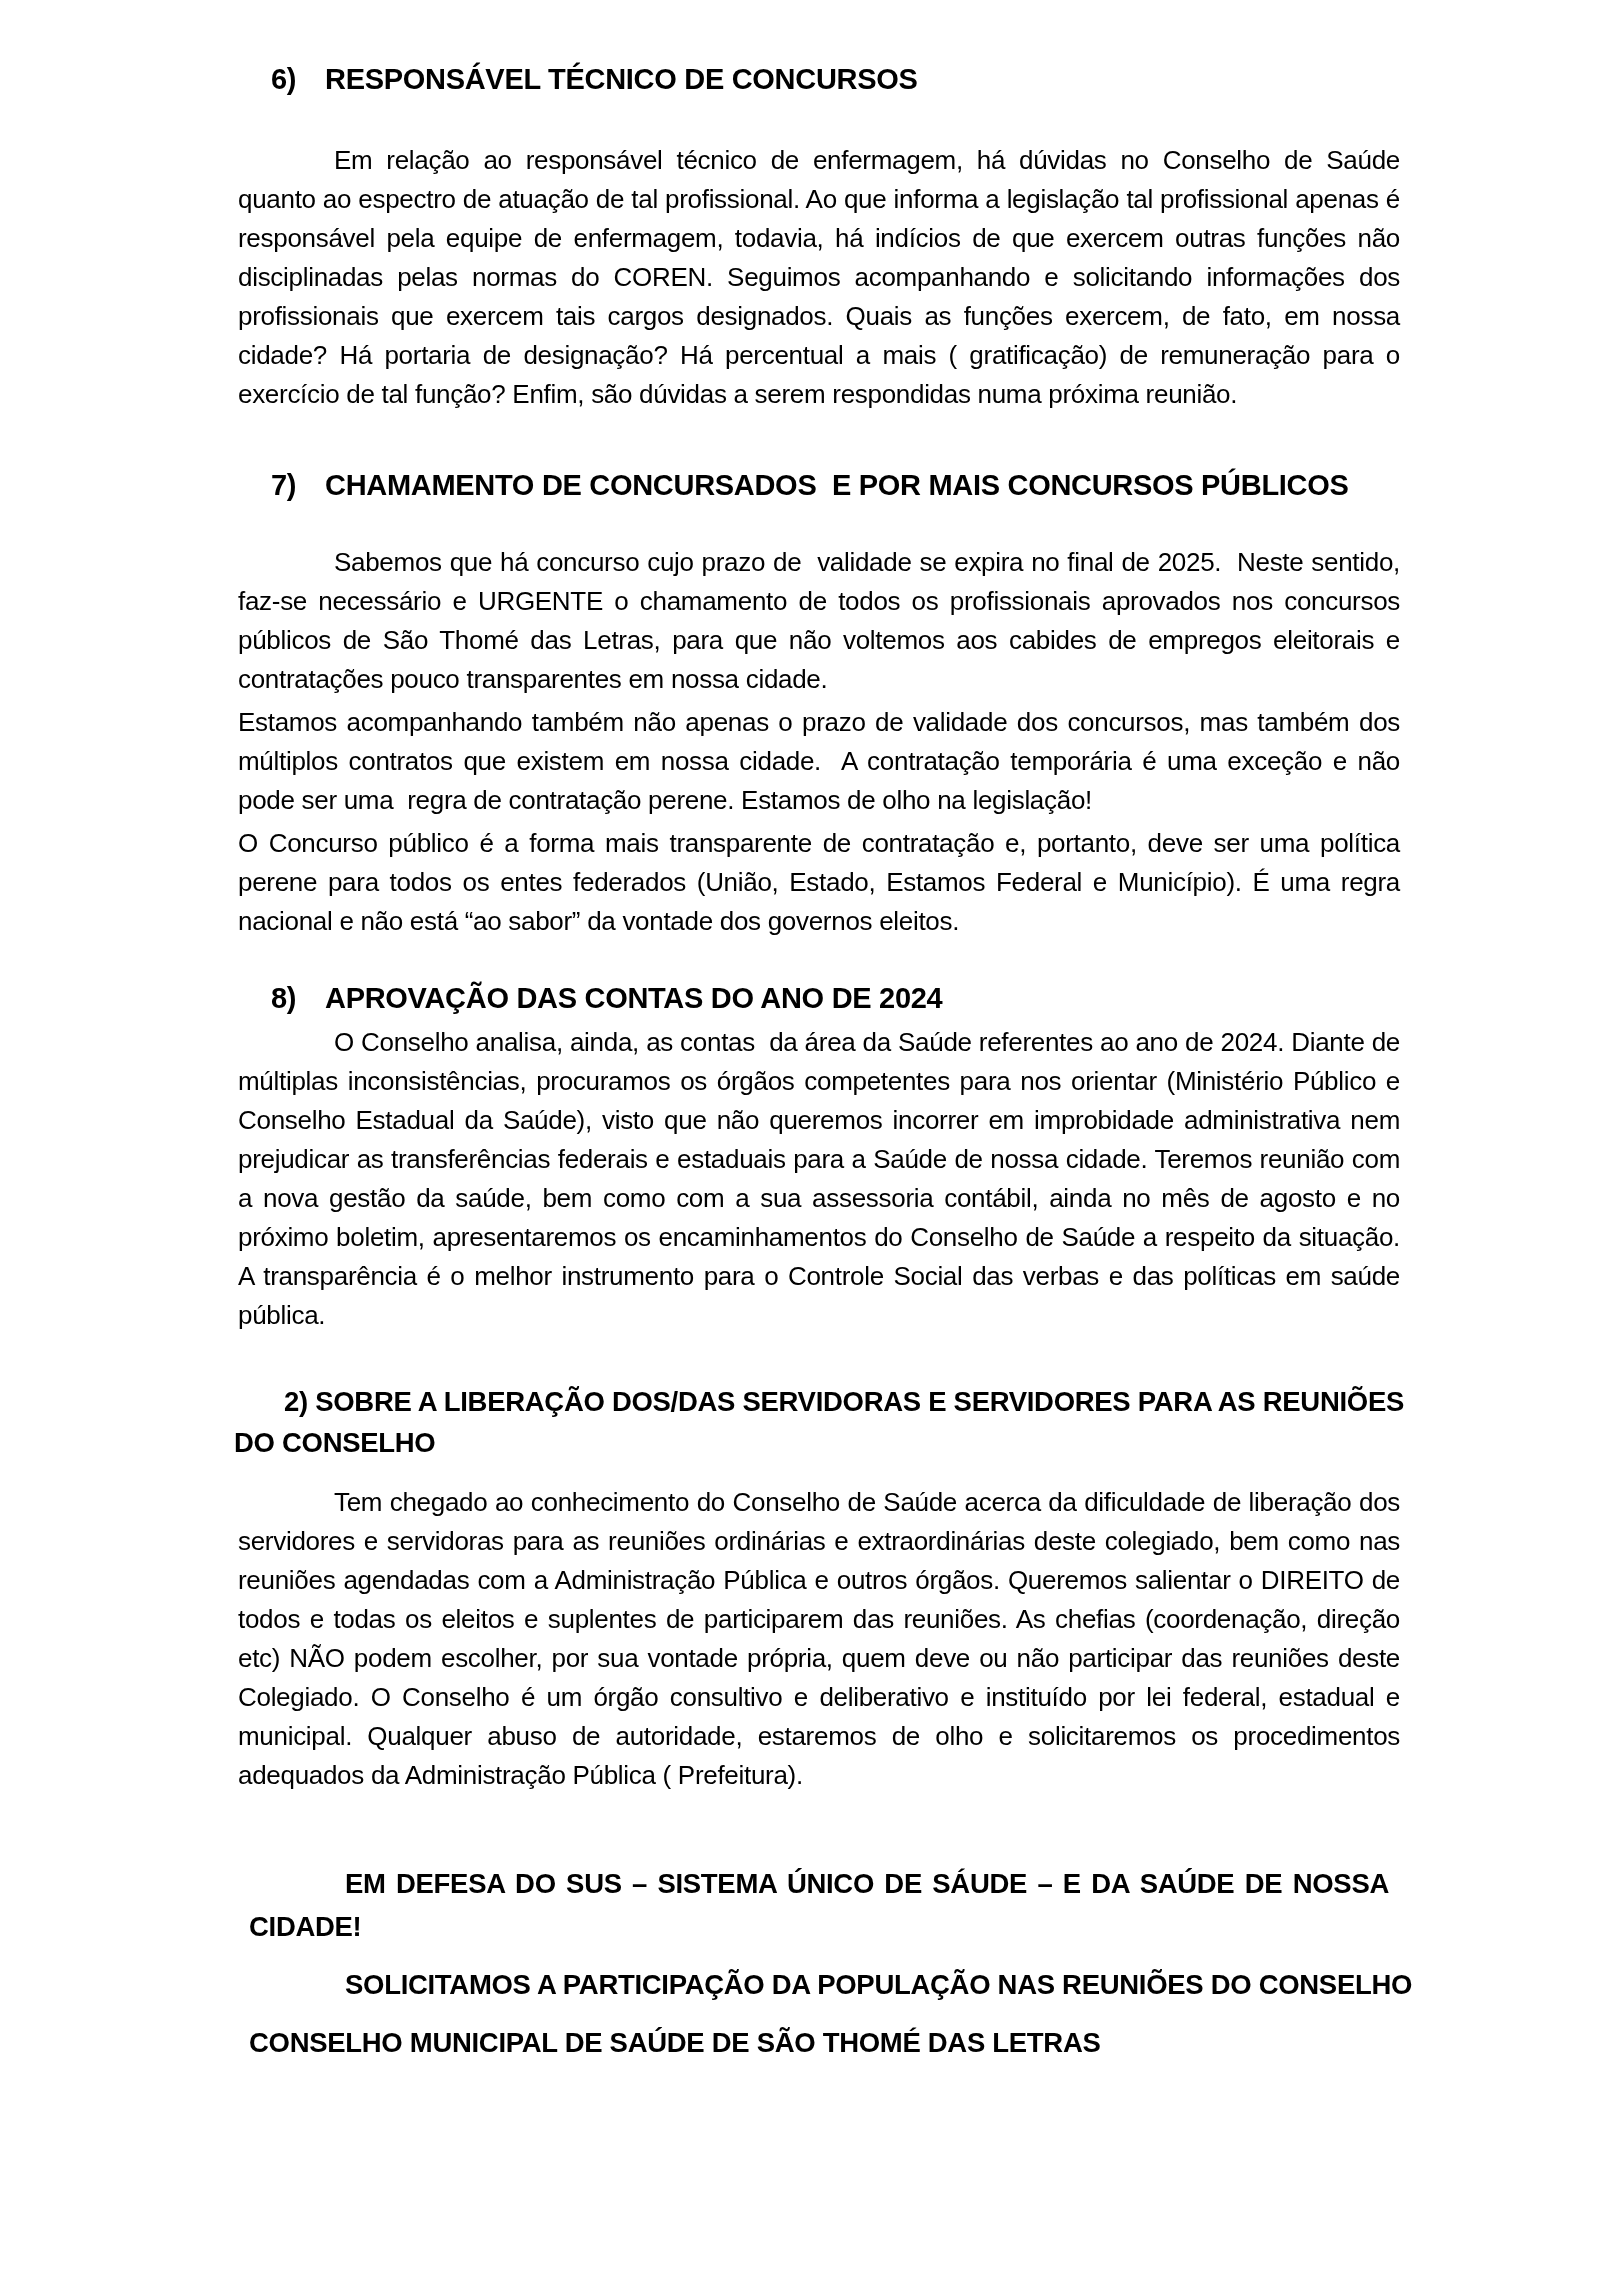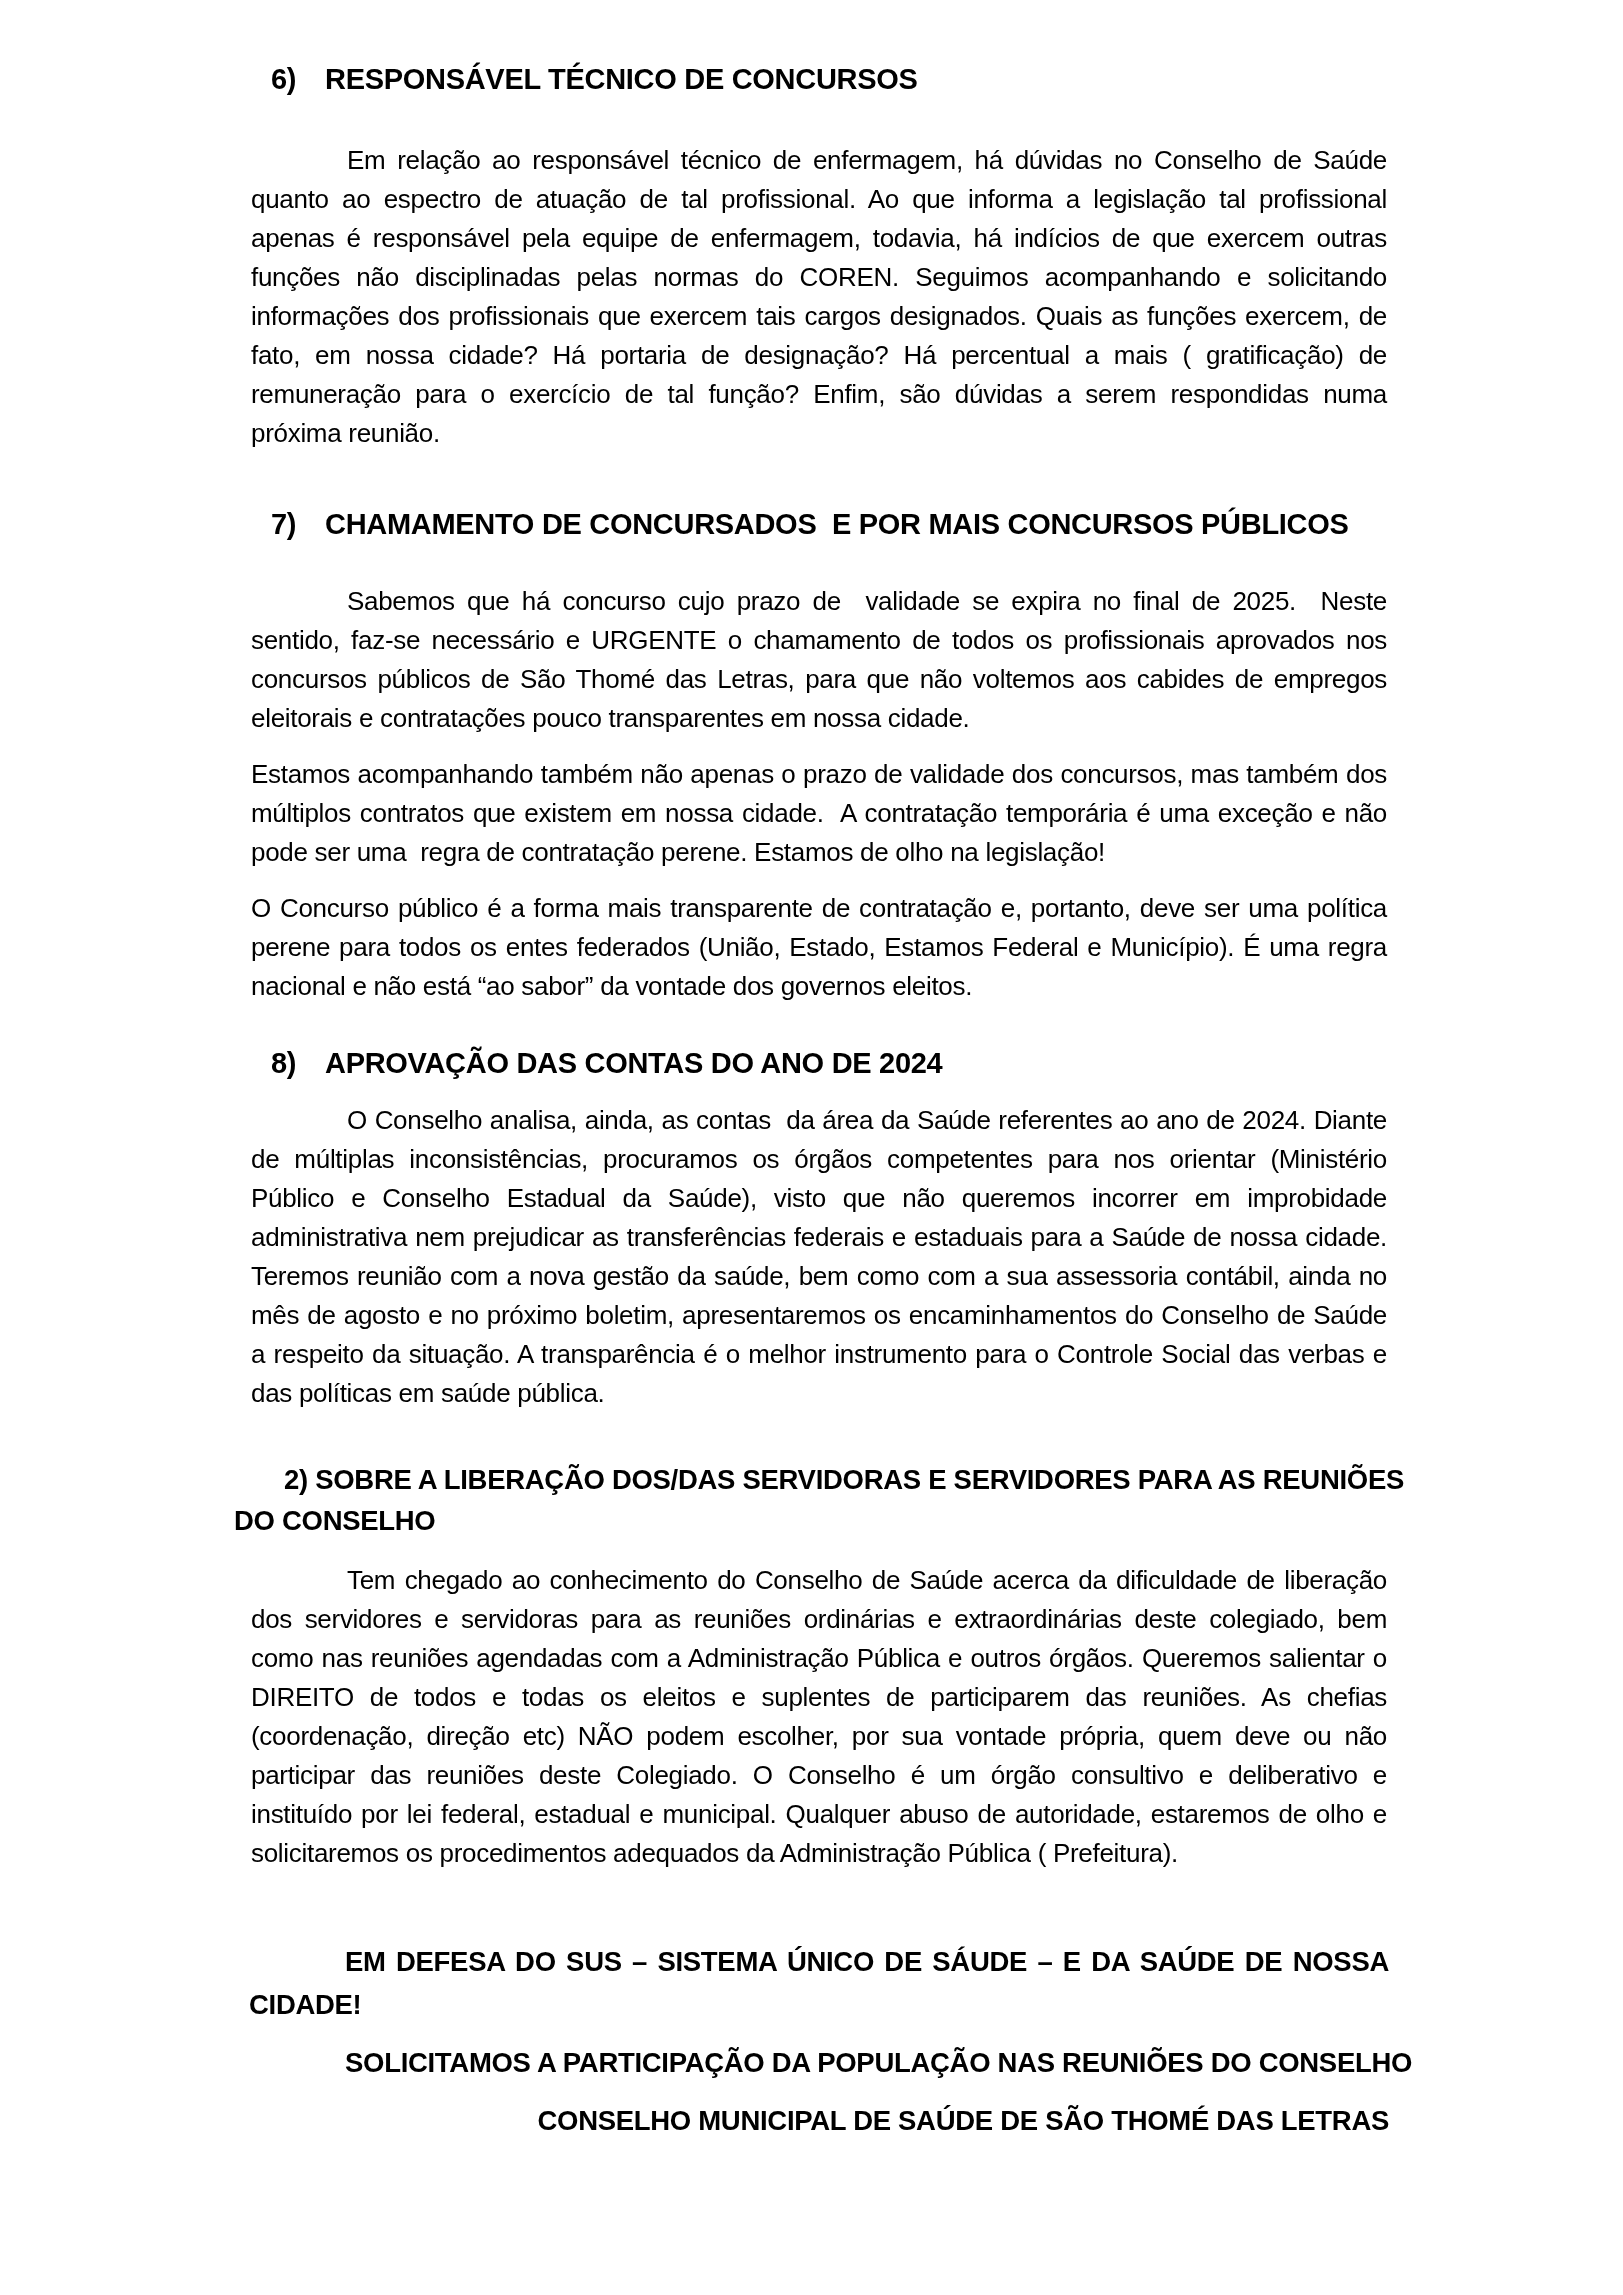--- a/index.html
+++ b/index.html
@@ -15,21 +15,21 @@
     margin: 0 auto;
     background: #ffffff;
     color: #000000;
     font-family: "Liberation Sans", "DejaVu Sans", sans-serif;
     box-sizing: border-box;
     padding: 39px 219px 0 234px;
     overflow: hidden;
   }
   
   .para {
-    margin: 17px;
+    margin: 4px;
     font-size: 26px;
     line-height: 39px;
     letter-spacing: -0.3px;
     text-align: justify;
     white-space: pre-wrap;
   }
   .para.indent { text-indent: 96px; }
 
   
   .heading {
@@ -67,21 +67,21 @@
     margin: 15px;
     font-weight: bold;
     font-size: 27.5px;
     line-height: 43px;
     letter-spacing: -0.3px;
     text-align: justify;
     white-space: pre-wrap;
   }
   .footer-para.indent { text-indent: 96px; }
   .footer-para.oneline { white-space: nowrap; }
-  .footer-para.centered { text-align: right; text-indent: 0; }
+  .footer-para.centered { text-align: left; text-indent: 0; }
 
   
   .mt-h6   { margin-top: 19.6px; }
   .mt-p1   { margin-top: 41px; }
   .mt-h7   { margin-top: 51px; }
   .mt-p2a  { margin-top: 37px; }
   .mt-h8   { margin-top: 37px; }
   .mt-h9   { margin-top: 46px; }
   .mt-p4   { margin-top: 20px; }
   .mt-foot { margin-top: 67px; }

